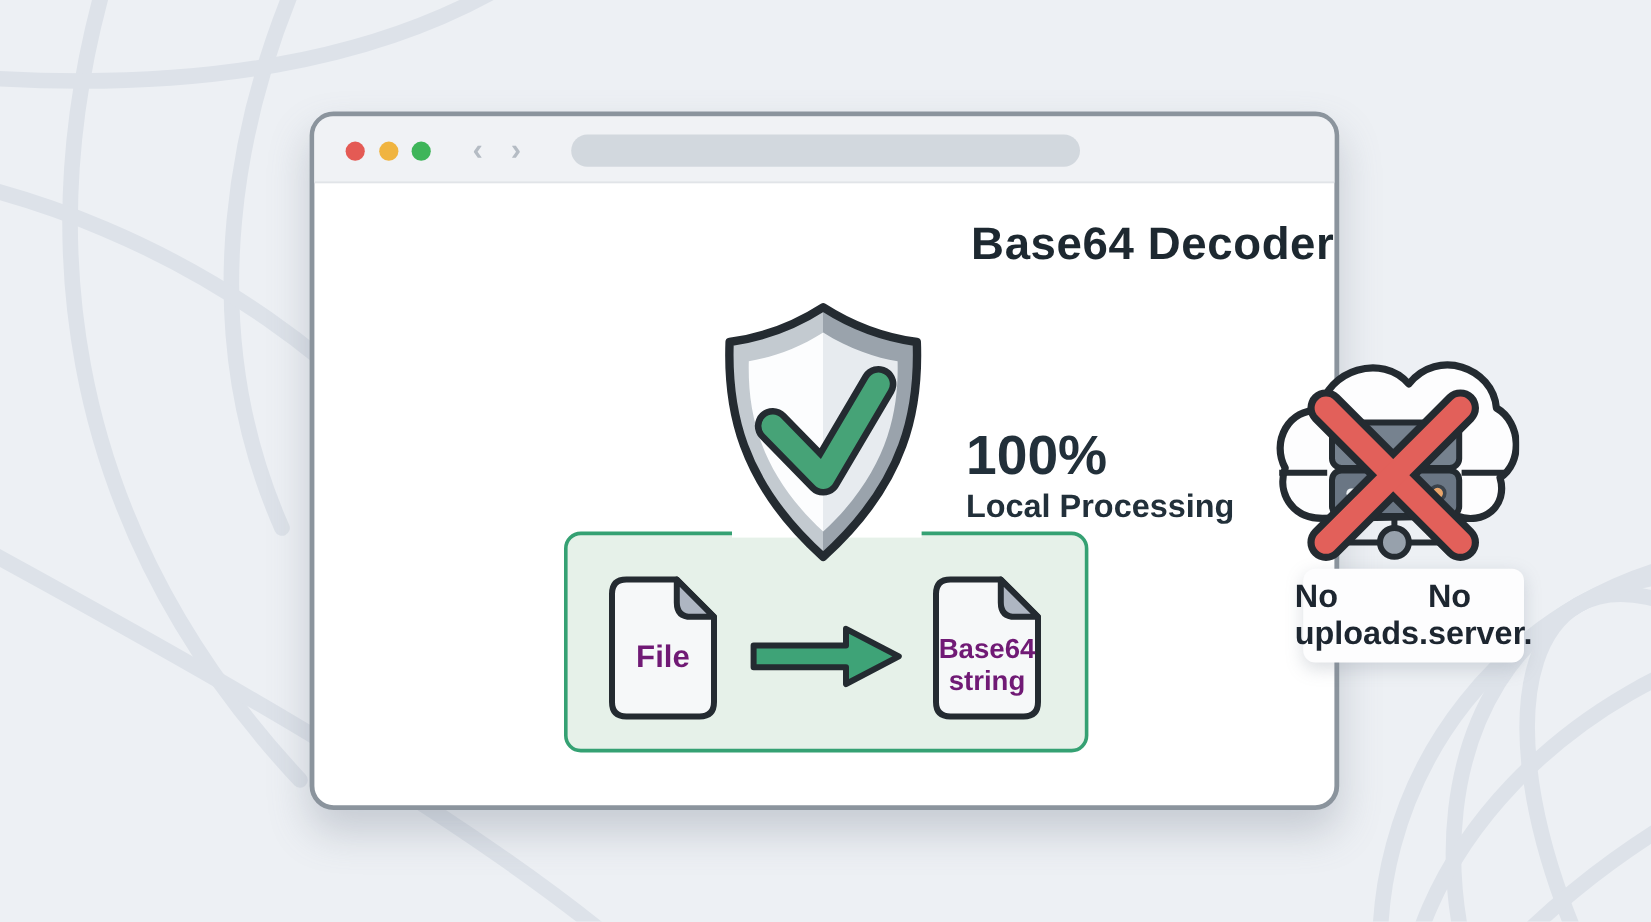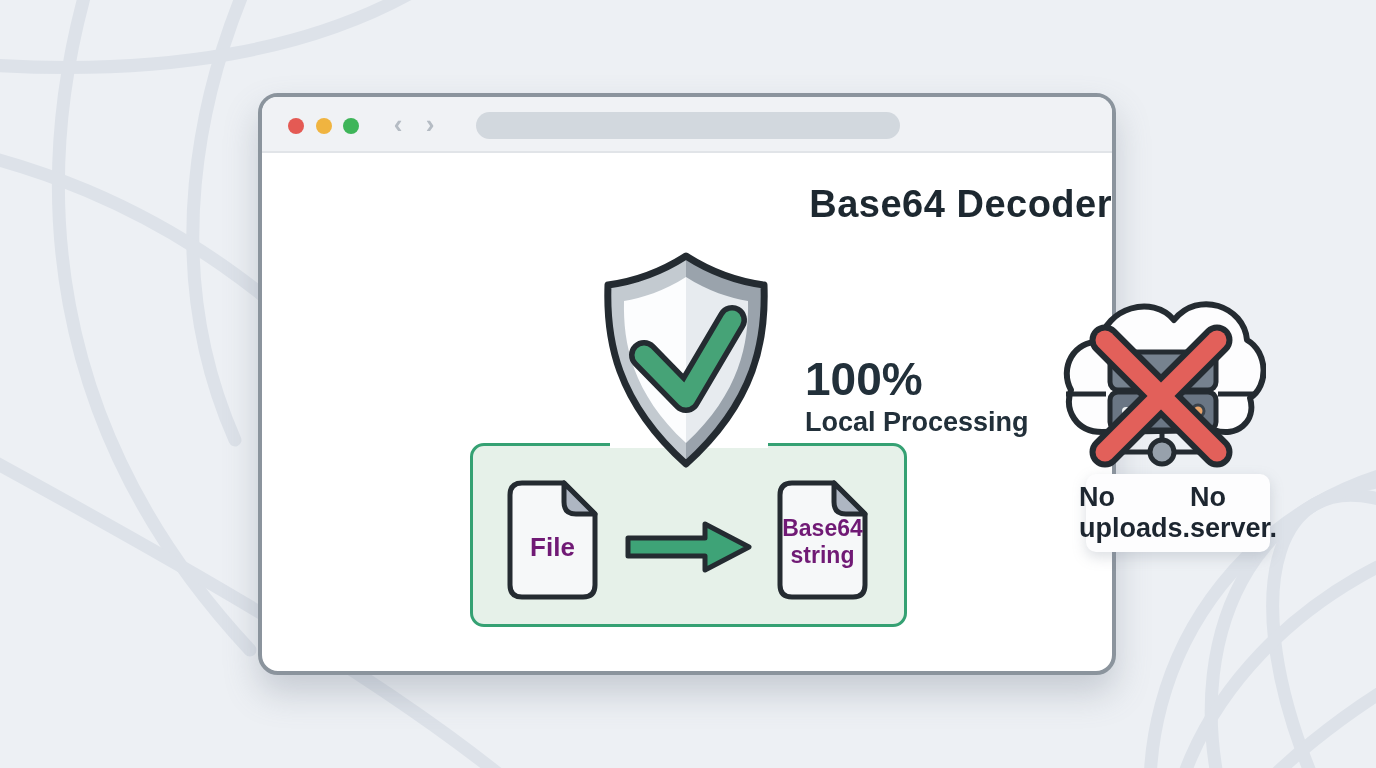--- a/index.html
+++ b/index.html
@@ -67,21 +67,21 @@
   }
 
   .doc { position:absolute; width:95px; height:123px; z-index:4; }
   .doc-src { left:243px; top:382px; }
   .doc-dst { left:513px; top:382px; }
   .doc-label {
     position:absolute; left:0; right:0; text-align:center;
     font-weight:700; color:#701a75;
   }
   .doc-src .doc-label { top:53px; font-size:26px; }
-  .doc-dst .doc-label { top:36px; font-size:23px; line-height:27px; }
+  .doc-dst .doc-label { top:48px; font-size:23px; line-height:27px; }
 
   .flow-arrow { position:absolute; left:361px; top:418px; width:132px; height:64px; z-index:4; }
 
   
   .cloud-wrap { position:absolute; left:1058px; top:276px; width:208px; height:192px; z-index:6; }
 
   .callout {
     position:absolute; left:1086px; top:474px; width:184px; height:78px;
     background:#fdfdfe; border-radius:10px; z-index:7;
     box-shadow:0 5px 14px rgba(125,135,150,.28);

